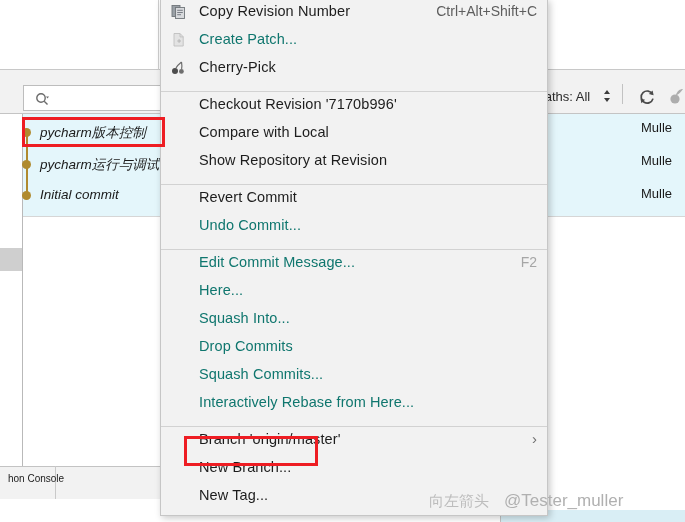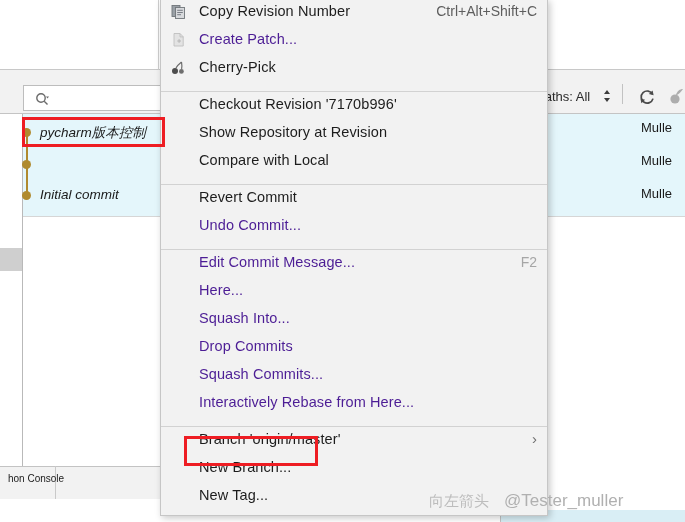--- a/index.html
+++ b/index.html
@@ -267,21 +267,21 @@
     justify-content: flex-start;
     margin-right: 8px;
   }
   .menu-item .mi-label {
     flex: 1;
     font-size: 14.5px;
     color: #1d1d1d;
     white-space: nowrap;
     letter-spacing: 0.1px;
   }
-  .menu-item.disabled .mi-label { color: #4c1d95; }
+  .menu-item.disabled .mi-label { color: #0f766e; }
   .menu-item .mi-accel {
     font-size: 14px;
     color: #5e5e5e;
     white-space: nowrap;
     padding-left: 18px;
   }
   .menu-item.disabled .mi-accel { color: #a6a6a6; }
   .menu-item .mi-arrow {
     font-size: 15px;
     color: #707070;
@@ -387,20 +387,21 @@
   <div class="commit-list"></div>
   <div class="commit-list-white-left"></div>
   <div class="vline-left-low"></div>
 
   <div class="graph-line" style="top:133px;height:60px;"></div>
   <div class="graph-dot" style="top:128px;"></div>
   <div class="graph-dot" style="top:160px;"></div>
   <div class="graph-dot" style="top:191px;"></div>
 
   <div class="commit-msg" style="top:124px;">pycharm版本控制</div>
+  <div class="commit-msg" style="top:156px;">pycharm运行与调试</div>
   <div class="commit-msg" style="top:187px;">Initial commit</div>
 
   <div class="commit-author" style="top:120px;">Mulle</div>
   <div class="commit-author" style="top:153px;">Mulle</div>
   <div class="commit-author" style="top:186px;">Mulle</div>
 
   <div class="lower-panel"></div>
   <div class="scroll-thumb"></div>
 
   <div class="bottom-bar"></div>
@@ -452,25 +453,25 @@
     </div>
 
     <div class="menu-sep"></div>
 
     <div class="menu-item noicon">
       <span class="mi-icon"></span>
       <span class="mi-label">Checkout Revision '7170b996'</span>
     </div>
     <div class="menu-item noicon">
       <span class="mi-icon"></span>
+      <span class="mi-label">Compare with Local</span>
+    </div>
+    <div class="menu-item noicon">
+      <span class="mi-icon"></span>
       <span class="mi-label">Show Repository at Revision</span>
-    </div>
-    <div class="menu-item noicon">
-      <span class="mi-icon"></span>
-      <span class="mi-label">Compare with Local</span>
     </div>
 
     <div class="menu-sep"></div>
 
     <div class="menu-item noicon">
       <span class="mi-icon"></span>
       <span class="mi-label">Revert Commit</span>
     </div>
     <div class="menu-item noicon disabled">
       <span class="mi-icon"></span>

